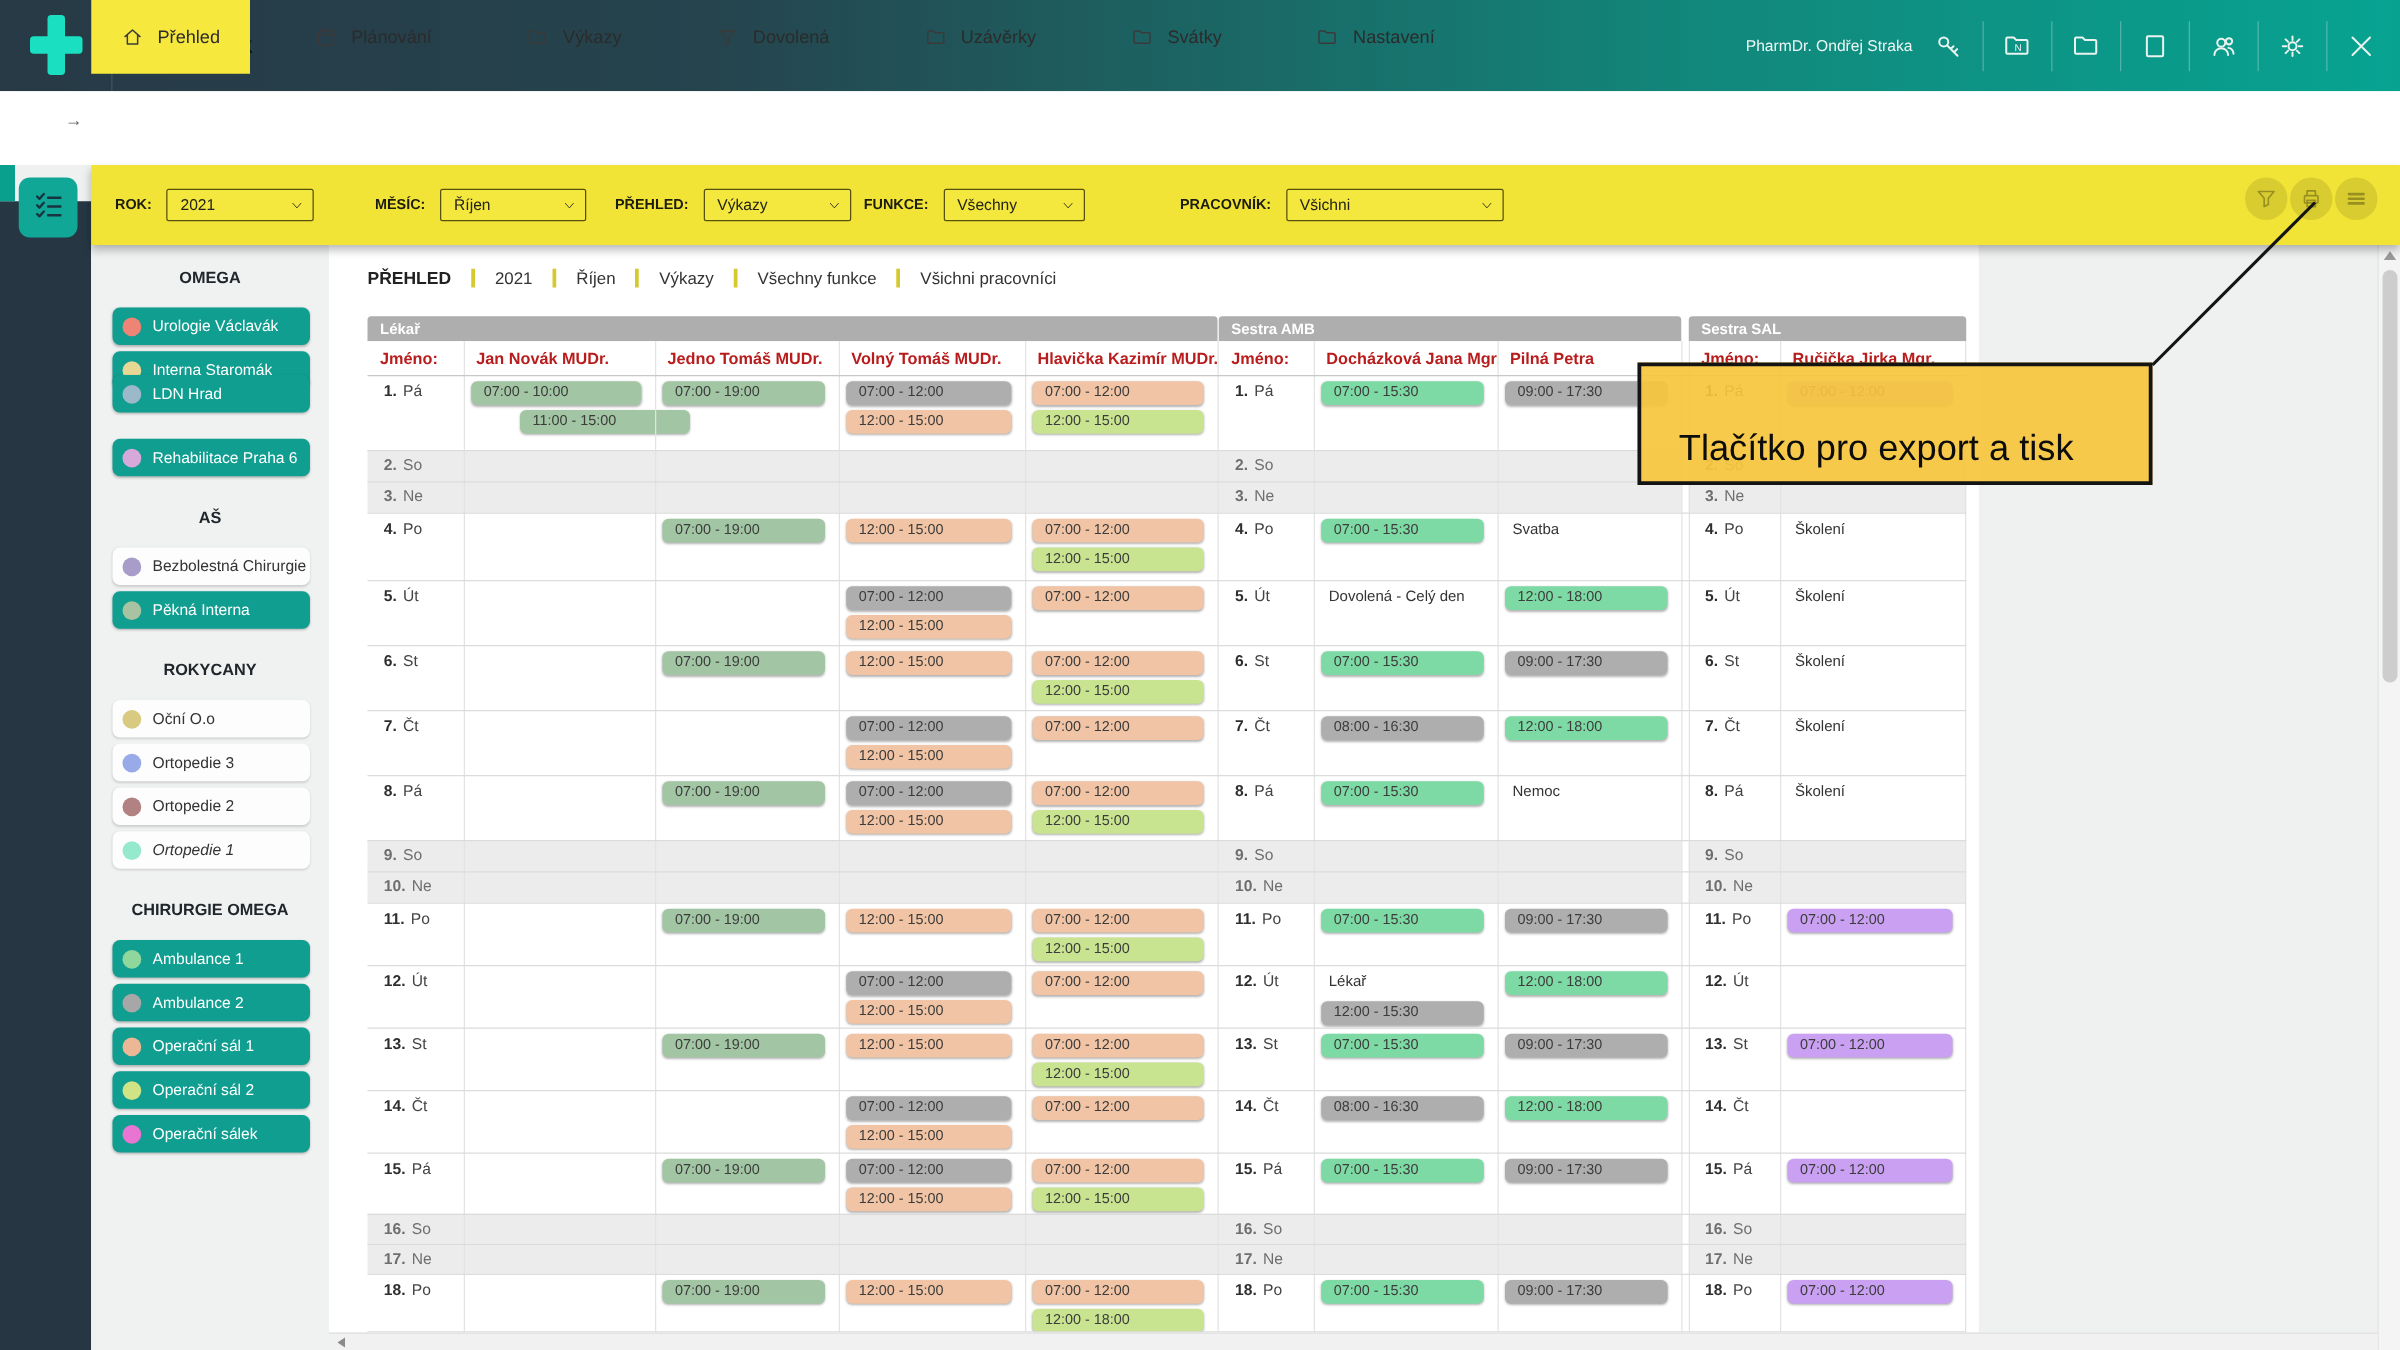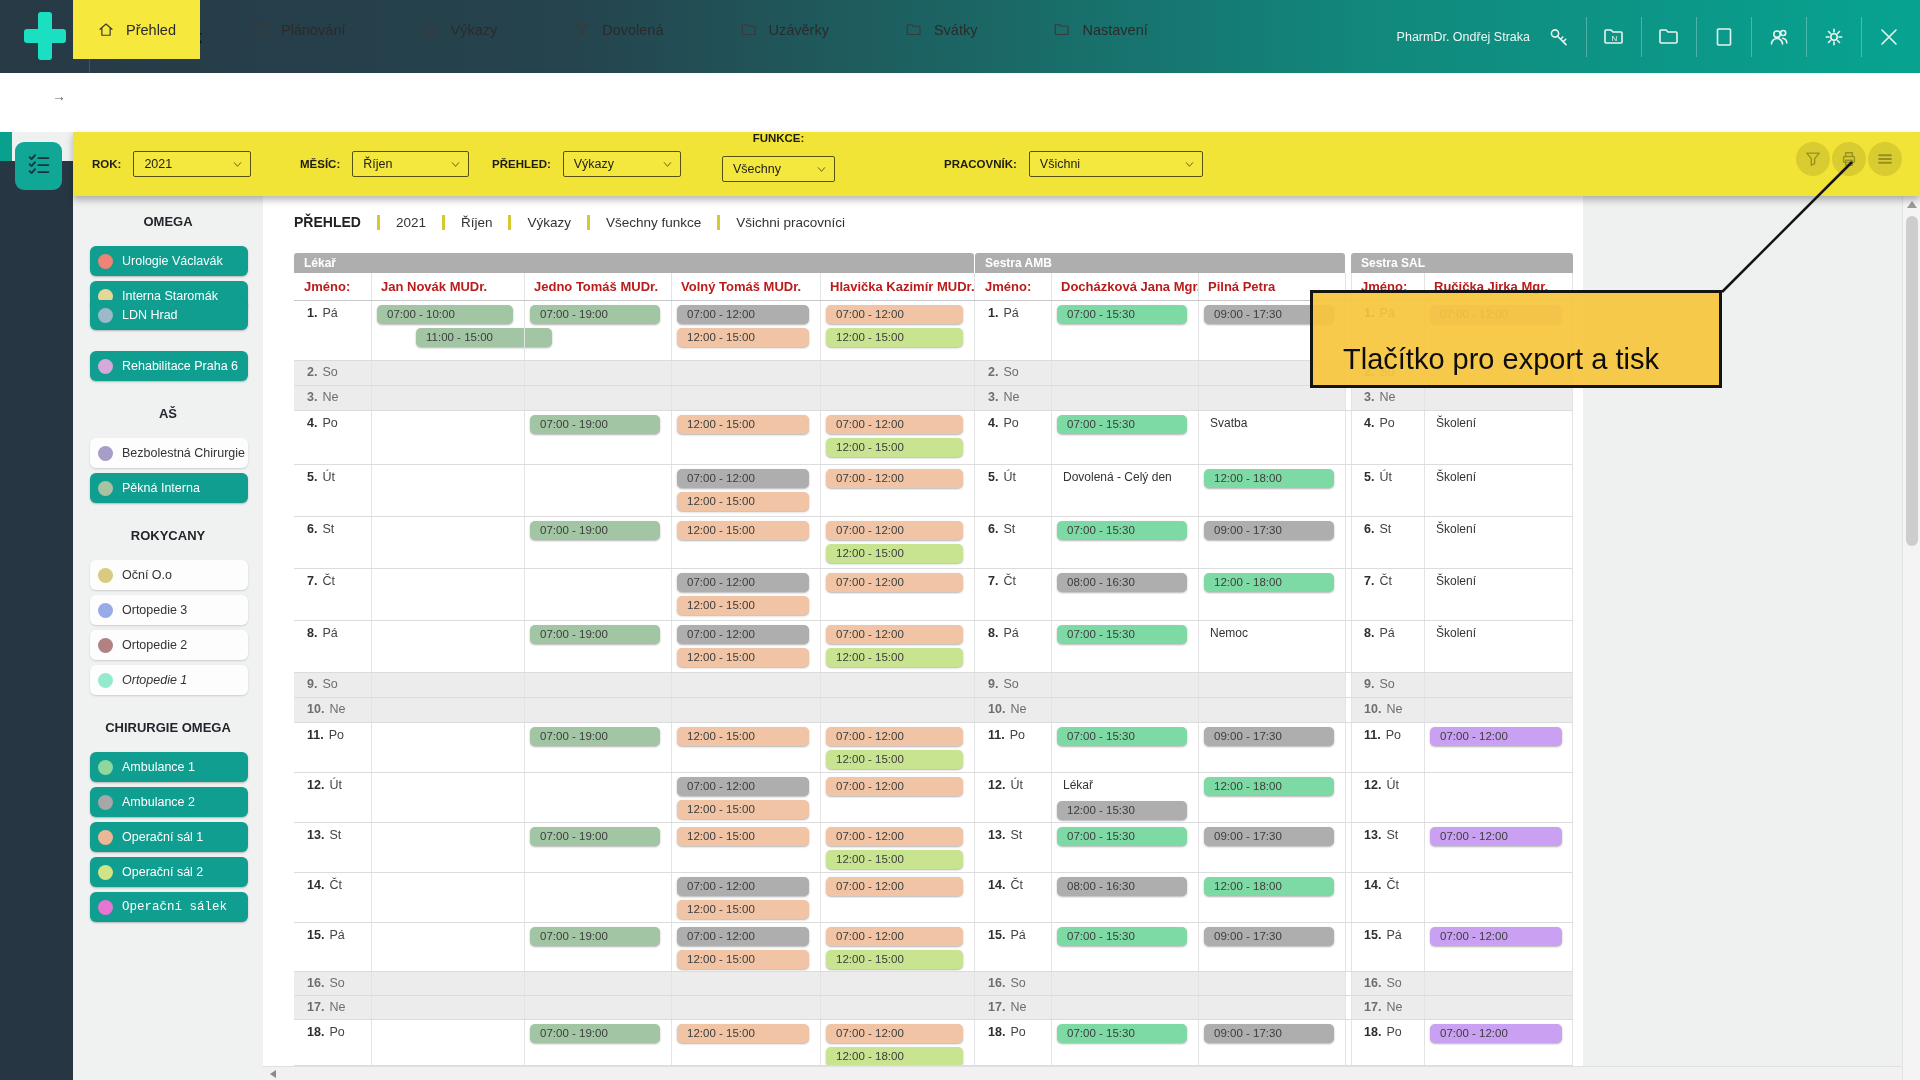--- a/index.html
+++ b/index.html
@@ -255,21 +255,21 @@
       </div>
       <div class="flt" style="left: 419px;">
         <span class="flt-label">PŘEHLED:</span>
         <div class="flt-select" style="width: 118px;">
           <span>Výkazy</span>
           <svg viewBox="0 0 24 24" fill="none" stroke="currentColor" stroke-width="1.6" stroke-linecap="round" stroke-linejoin="round">
             <path d="M5 8 L12 16 L19 8"></path>
           </svg>
         </div>
       </div>
-      <div class="flt" style="left: 649px; flex-direction: column;">
+      <div class="flt" style="left: 618px;">
         <span class="flt-label">FUNKCE:</span>
         <div class="flt-select" style="width: 113px;">
           <span>Všechny</span>
           <svg viewBox="0 0 24 24" fill="none" stroke="currentColor" stroke-width="1.6" stroke-linecap="round" stroke-linejoin="round">
             <path d="M5 8 L12 16 L19 8"></path>
           </svg>
         </div>
       </div>
       <div class="flt" style="left: 871px;">
         <span class="flt-label">PRACOVNÍK:</span>
@@ -348,21 +348,21 @@
       <div class="sb-item on" style="top: 626px;">
         <span class="sb-dot" style="background: rgb(235, 183, 149);"></span>
         <span style="white-space: nowrap; overflow: hidden;">Operační sál 1</span>
       </div>
       <div class="sb-item on" style="top: 661px;">
         <span class="sb-dot" style="background: rgb(208, 227, 133);"></span>
         <span style="white-space: nowrap; overflow: hidden;">Operační sál 2</span>
       </div>
       <div class="sb-item on" style="top: 696px;">
         <span class="sb-dot" style="background: rgb(233, 117, 211);"></span>
-        <span style="white-space: nowrap; overflow: hidden; font-family: Liberation Mono, monospace;">Operační sálek</span>
+        <span style="white-space: nowrap; overflow: hidden;">Operační sálek</span>
       </div>
     </div>
 
   <div id="breadcrumb" class="abs">
       <div class="bc-item first">PŘEHLED</div>
       <div class="bc-sep"></div>
       <div class="bc-item">2021</div>
       <div class="bc-sep"></div>
       <div class="bc-item">Říjen</div>
       <div class="bc-sep"></div>

